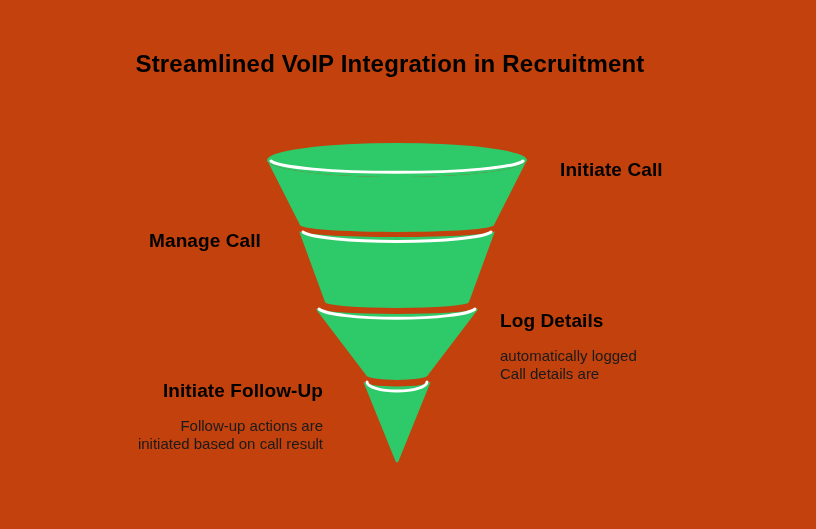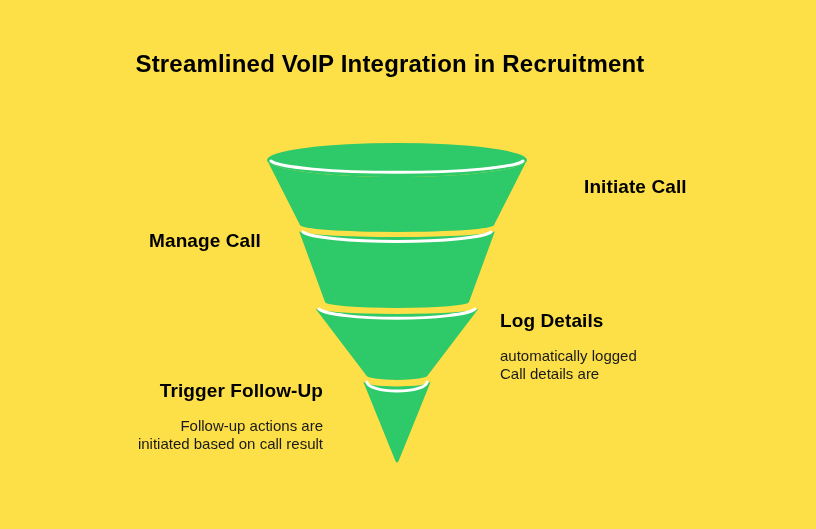--- a/index.html
+++ b/index.html
@@ -53,29 +53,29 @@
   }
   .stage .desc-line {
     display: block;
     font-size: 15px;
     line-height: 18px;
     color: #1a1a1a;
   }
   .stage-right { text-align: left; }
   .stage-left  { text-align: right; margin-left: 40px; }
 
-  .stage-initiate { left: 560px; top: 175px; margin-left: 24px; }
+  .stage-initiate { left: 560px; top: 158px; }
   .stage-manage   { right: 555px; top: 229px; }
   .stage-log      { left: 500px; top: 309px; }
   .stage-trigger  { right: 493px; top: 379px; }
 </style>
 </head>
 <body>
 
-<div class="canvas" style="background: #fde047;">
+<div class="canvas" style="background: #c2410c;">
 
   <div class="diagram-title" style="color: rgb(0, 0, 0);">Streamlined VoIP Integration in Recruitment</div>
 
   <svg class="funnel-svg" width="816" height="529" viewBox="0 0 816 529">
 
     <g>
       <path class="funnel-fill" d="M 267 160 A 130 17 0 0 0 527 160 L 494 225 A 97 7 0 0 1 300 225 Z" fill="#2EC968"></path>
       <ellipse class="funnel-fill" cx="397" cy="160" rx="130" ry="17" fill="#2EC968"></ellipse>
       <path class="rim-arc sep-stroke" d="M 271 161 A 127 13 0 0 0 523 161" stroke="#FFFFFF"></path>
     </g>
@@ -106,20 +106,20 @@
 
   <div class="stage stage-right stage-log">
     <span class="stage-label">Log Details</span>
     <div class="stage-desc">
       <span class="desc-line">automatically logged</span>
       <span class="desc-line">Call details are</span>
     </div>
   </div>
 
   <div class="stage stage-left stage-trigger">
-    <span class="stage-label">Trigger Follow-Up</span>
+    <span class="stage-label">Initiate Follow-Up</span>
     <div class="stage-desc">
       <span class="desc-line">Follow-up actions are</span>
       <span class="desc-line">initiated based on call result</span>
     </div>
   </div>
 
 </div>
 
 </body></html>

